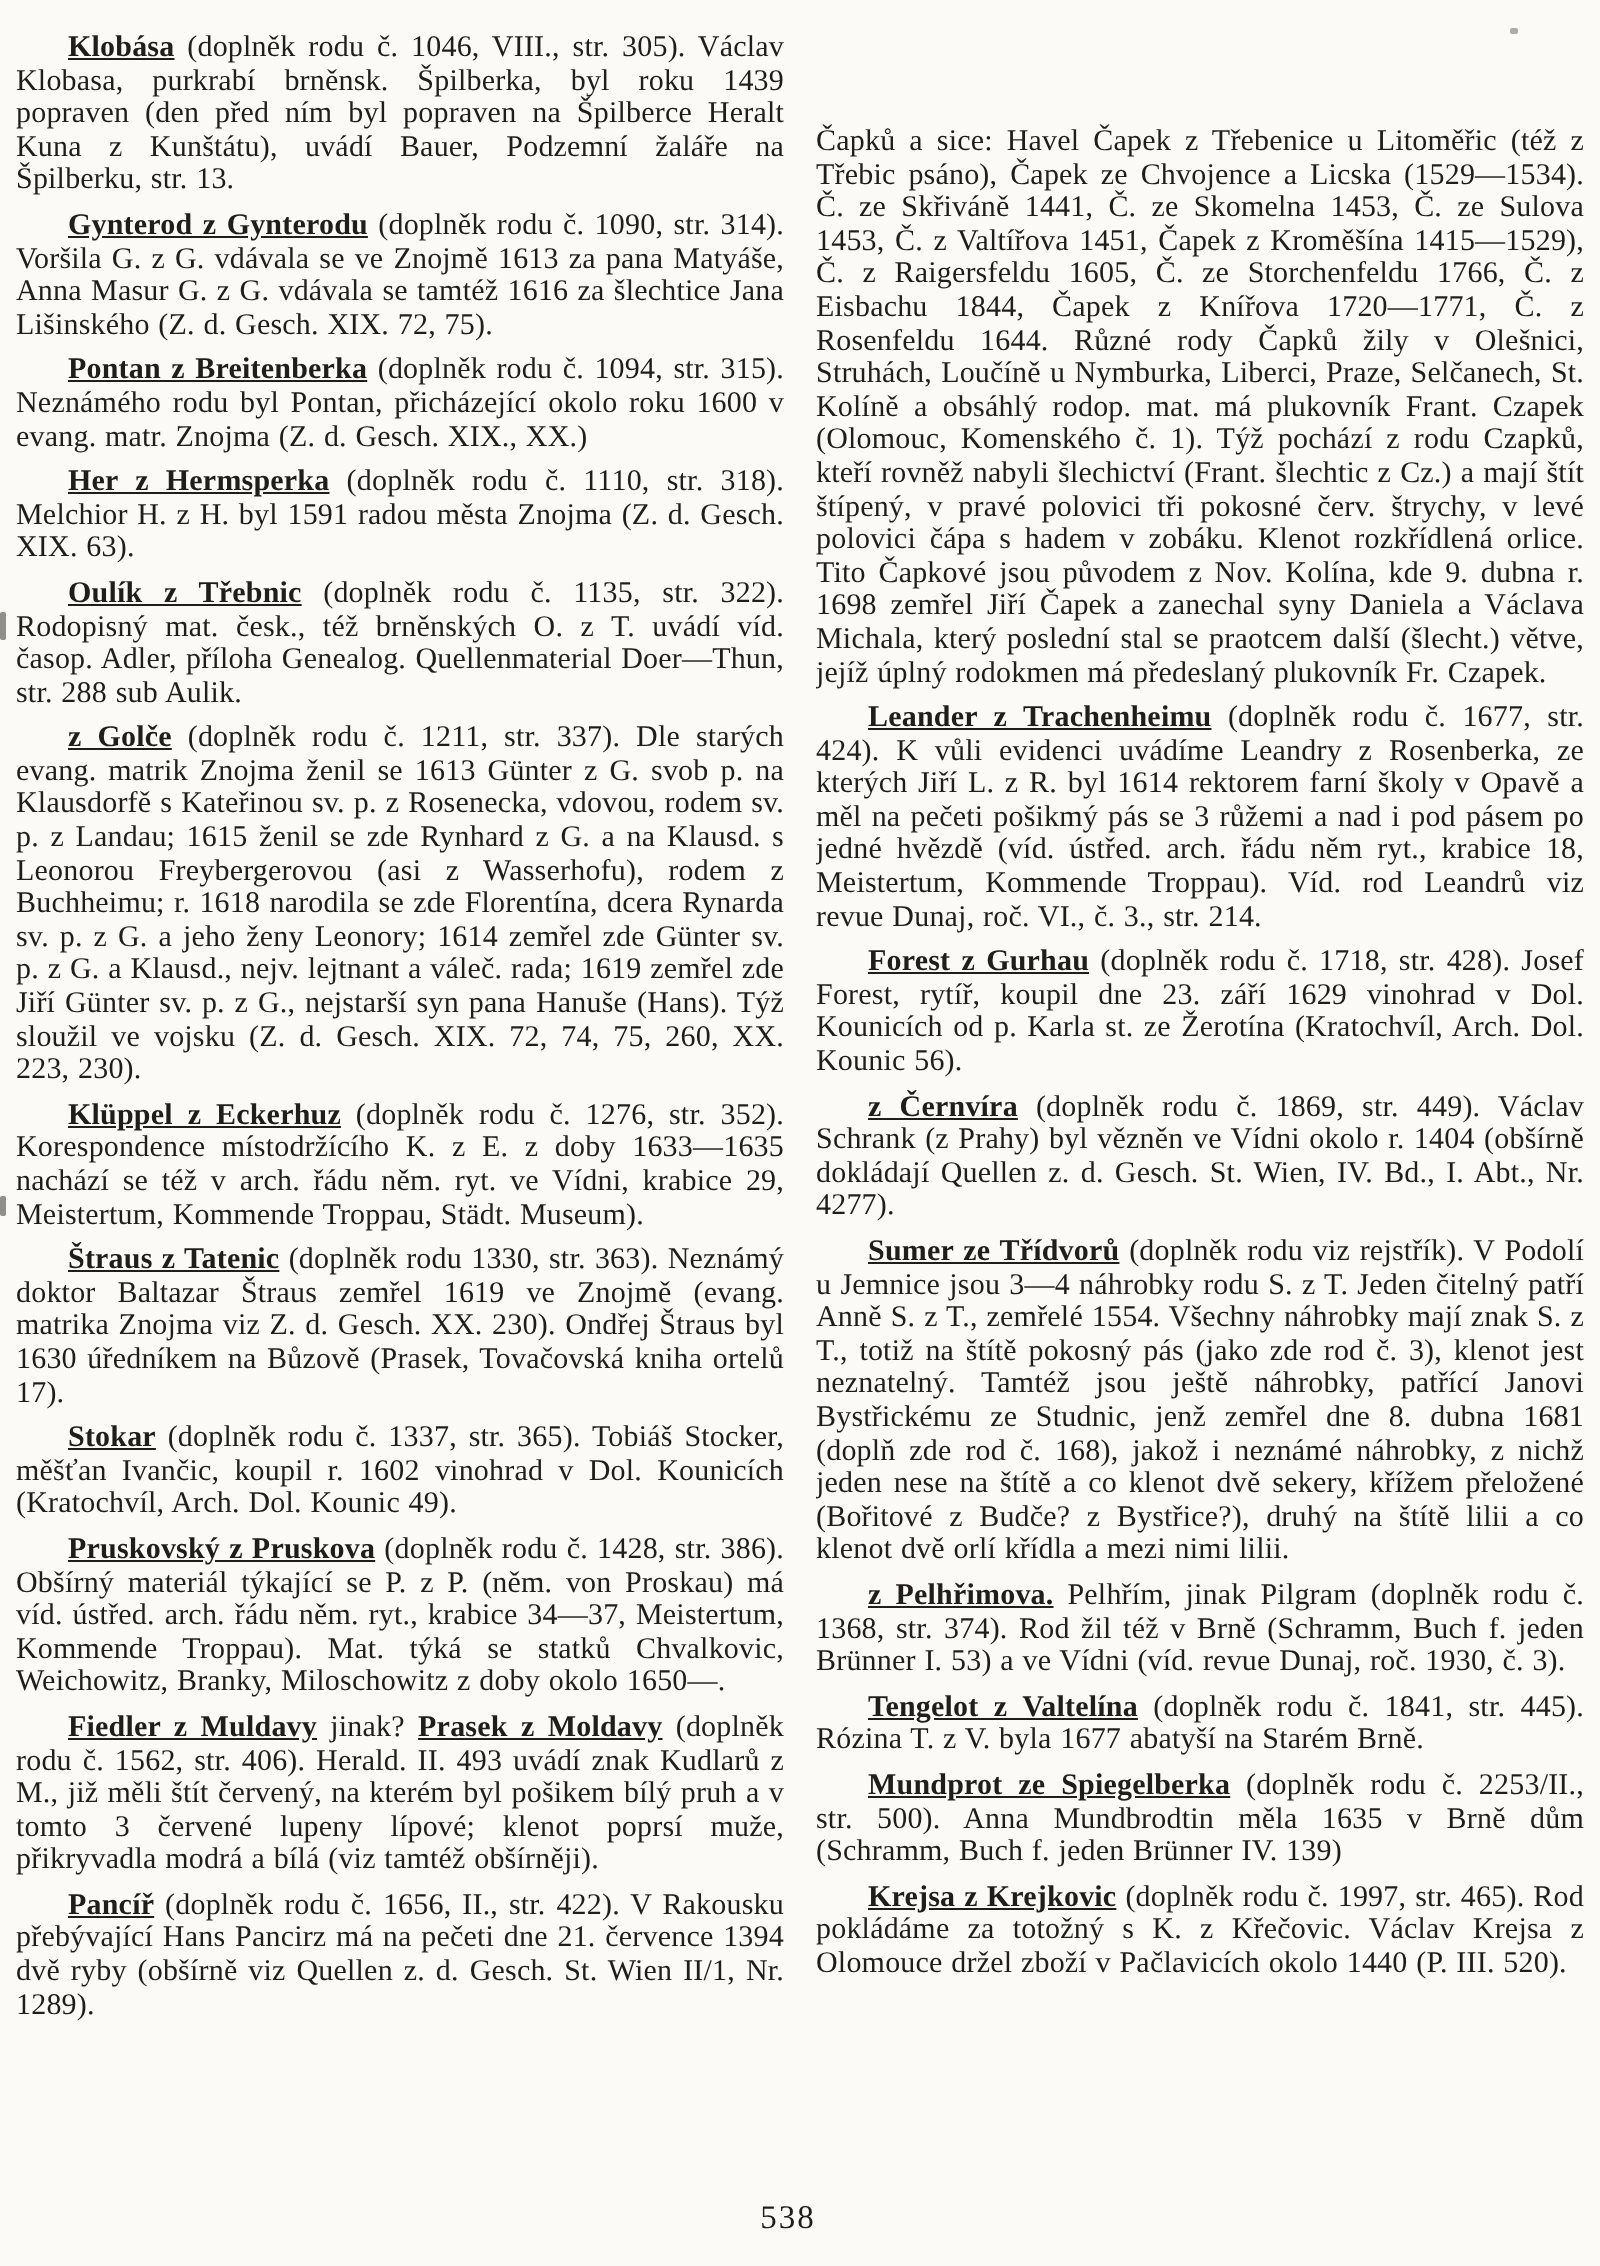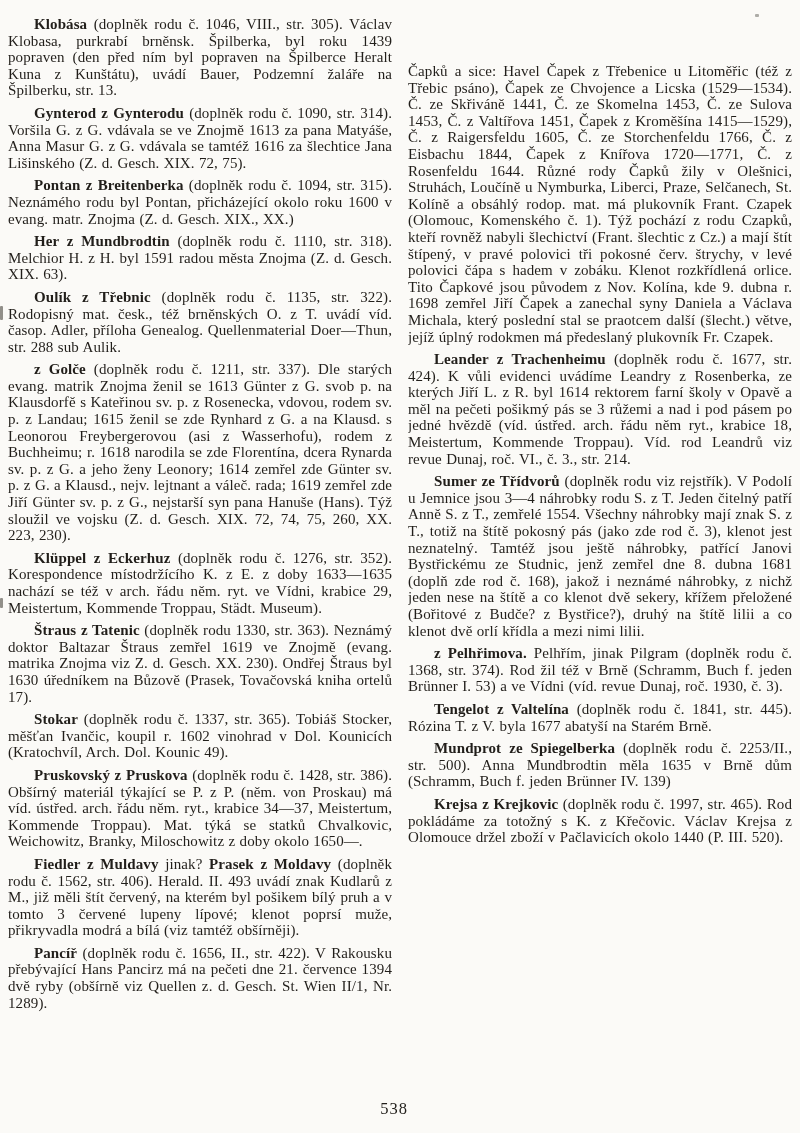--- a/index.html
+++ b/index.html
@@ -31,21 +31,21 @@
   p.entry{
     margin:0 0 6px 0;
     font-size:15px;
     line-height:16.6px;
     text-align:justify;
     text-indent:26px;
     letter-spacing:0.1px;
     word-spacing:0.5px;
   }
   p.entry.no-indent{text-indent:0;margin-top:47px;}
-  p.entry b{font-weight:700;}
+  p.entry b{font-weight:700;text-decoration:underline;}
   .page-number{
     position:absolute;
     left:0; right:12px;
     bottom:14px;
     text-align:center;
     font-size:16.5px;
     letter-spacing:1px;
   }
   .speck{
     position:absolute;
@@ -64,34 +64,36 @@
   <div class="speck speck-a"></div>
   <div class="speck speck-b"></div>
   <div class="speck speck-c"></div>
 
   <div class="columns">
 
     <div class="col">
       <p class="entry"><b>Klobása</b><span> (doplněk rodu č. 1046, VIII., str. 305). Václav Klobasa, purkrabí brněnsk. Špilberka, byl roku 1439 popraven (den před ním byl popraven na Špilberce Heralt Kuna z Kunštátu), uvádí Bauer, Podzemní žaláře na Špilberku, str. 13.</span></p>
       <p class="entry"><b>Gynterod z Gynterodu</b><span> (doplněk rodu č. 1090, str. 314). Voršila G. z G. vdávala se ve Znojmě 1613 za pana Matyáše, Anna Masur G. z G. vdávala se tamtéž 1616 za šlechtice Jana Lišinského (Z. d. Gesch. XIX. 72, 75).</span></p>
       <p class="entry"><b>Pontan z Breitenberka</b><span> (doplněk rodu č. 1094, str. 315). Neznámého rodu byl Pontan, přicházející okolo roku 1600 v evang. matr. Znojma (Z. d. Gesch. XIX., XX.)</span></p>
-      <p class="entry"><b>Her z Mundbrodtin</b><span> (doplněk rodu č. 1110, str. 318). Melchior H. z H. byl 1591 radou města Znojma (Z. d. Gesch. XIX. 63).</span></p>
+      <p class="entry"><b>Her z Hermsperka</b><span> (doplněk rodu č. 1110, str. 318). Melchior H. z H. byl 1591 radou města Znojma (Z. d. Gesch. XIX. 63).</span></p>
       <p class="entry"><b>Oulík z Třebnic</b><span> (doplněk rodu č. 1135, str. 322). Rodopisný mat. česk., též brněnských O. z T. uvádí víd. časop. Adler, příloha Genealog. Quellenmaterial Doer—Thun, str. 288 sub Aulik.</span></p>
       <p class="entry"><b>z Golče</b><span> (doplněk rodu č. 1211, str. 337). Dle starých evang. matrik Znojma ženil se 1613 Günter z G. svob p. na Klausdorfě s Kateřinou sv. p. z Rosenecka, vdovou, rodem sv. p. z Landau; 1615 ženil se zde Rynhard z G. a na Klausd. s Leonorou Freybergerovou (asi z Wasserhofu), rodem z Buchheimu; r. 1618 narodila se zde Florentína, dcera Rynarda sv. p. z G. a jeho ženy Leonory; 1614 zemřel zde Günter sv. p. z G. a Klausd., nejv. lejtnant a váleč. rada; 1619 zemřel zde Jiří Günter sv. p. z G., nejstarší syn pana Hanuše (Hans). Týž sloužil ve vojsku (Z. d. Gesch. XIX. 72, 74, 75, 260, XX. 223, 230).</span></p>
       <p class="entry"><b>Klüppel z Eckerhuz</b><span> (doplněk rodu č. 1276, str. 352). Korespondence místodržícího K. z E. z doby 1633—1635 nachází se též v arch. řádu něm. ryt. ve Vídni, krabice 29, Meistertum, Kommende Troppau, Städt. Museum).</span></p>
       <p class="entry"><b>Štraus z Tatenic</b><span> (doplněk rodu 1330, str. 363). Neznámý doktor Baltazar Štraus zemřel 1619 ve Znojmě (evang. matrika Znojma viz Z. d. Gesch. XX. 230). Ondřej Štraus byl 1630 úředníkem na Bůzově (Prasek, Tovačovská kniha ortelů 17).</span></p>
       <p class="entry"><b>Stokar</b><span> (doplněk rodu č. 1337, str. 365). Tobiáš Stocker, měšťan Ivančic, koupil r. 1602 vinohrad v Dol. Kounicích (Kratochvíl, Arch. Dol. Kounic 49).</span></p>
       <p class="entry"><b>Pruskovský z Pruskova</b><span> (doplněk rodu č. 1428, str. 386). Obšírný materiál týkající se P. z P. (něm. von Proskau) má víd. ústřed. arch. řádu něm. ryt., krabice 34—37, Meistertum, Kommende Troppau). Mat. týká se statků Chvalkovic, Weichowitz, Branky, Miloschowitz z doby okolo 1650—.</span></p>
       <p class="entry"><b>Fiedler z Muldavy</b><span> jinak? </span><b>Prasek z Moldavy</b><span> (doplněk rodu č. 1562, str. 406). Herald. II. 493 uvádí znak Kudlarů z M., již měli štít červený, na kterém byl pošikem bílý pruh a v tomto 3 červené lupeny lípové; klenot poprsí muže, přikryvadla modrá a bílá (viz tamtéž obšírněji).</span></p>
       <p class="entry"><b>Pancíř</b><span> (doplněk rodu č. 1656, II., str. 422). V Rakousku přebývající Hans Pancirz má na pečeti dne 21. července 1394 dvě ryby (obšírně viz Quellen z. d. Gesch. St. Wien II/1, Nr. 1289).</span></p>
     </div>
 
     <div class="col">
       <p class="entry no-indent"><span>Čapků a sice: Havel Čapek z Třebenice u Litoměřic (též z Třebic psáno), Čapek ze Chvojence a Licska (1529—1534). Č. ze Skřiváně 1441, Č. ze Skomelna 1453, Č. ze Sulova 1453, Č. z Valtířova 1451, Čapek z Kroměšína 1415—1529), Č. z Raigersfeldu 1605, Č. ze Storchenfeldu 1766, Č. z Eisbachu 1844, Čapek z Knířova 1720—1771, Č. z Rosenfeldu 1644. Různé rody Čapků žily v Olešnici, Struhách, Loučíně u Nymburka, Liberci, Praze, Selčanech, St. Kolíně a obsáhlý rodop. mat. má plukovník Frant. Czapek (Olomouc, Komenského č. 1). Týž pochází z rodu Czapků, kteří rovněž nabyli šlechictví (Frant. šlechtic z Cz.) a mají štít štípený, v pravé polovici tři pokosné červ. štrychy, v levé polovici čápa s hadem v zobáku. Klenot rozkřídlená orlice. Tito Čapkové jsou původem z Nov. Kolína, kde 9. dubna r. 1698 zemřel Jiří Čapek a zanechal syny Daniela a Václava Michala, který poslední stal se praotcem další (šlecht.) větve, jejíž úplný rodokmen má předeslaný plukovník Fr. Czapek.</span></p>
       <p class="entry"><b>Leander z Trachenheimu</b><span> (doplněk rodu č. 1677, str. 424). K vůli evidenci uvádíme Leandry z Rosenberka, ze kterých Jiří L. z R. byl 1614 rektorem farní školy v Opavě a měl na pečeti pošikmý pás se 3 růžemi a nad i pod pásem po jedné hvězdě (víd. ústřed. arch. řádu něm ryt., krabice 18, Meistertum, Kommende Troppau). Víd. rod Leandrů viz revue Dunaj, roč. VI., č. 3., str. 214.</span></p>
+      <p class="entry"><b>Forest z Gurhau</b><span> (doplněk rodu č. 1718, str. 428). Josef Forest, rytíř, koupil dne 23. září 1629 vinohrad v Dol. Kounicích od p. Karla st. ze Žerotína (Kratochvíl, Arch. Dol. Kounic 56).</span></p>
+      <p class="entry"><b>z Černvíra</b><span> (doplněk rodu č. 1869, str. 449). Václav Schrank (z Prahy) byl vězněn ve Vídni okolo r. 1404 (obšírně dokládají Quellen z. d. Gesch. St. Wien, IV. Bd., I. Abt., Nr. 4277).</span></p>
       <p class="entry"><b>Sumer ze Třídvorů</b><span> (doplněk rodu viz rejstřík). V Podolí u Jemnice jsou 3—4 náhrobky rodu S. z T. Jeden čitelný patří Anně S. z T., zemřelé 1554. Všechny náhrobky mají znak S. z T., totiž na štítě pokosný pás (jako zde rod č. 3), klenot jest neznatelný. Tamtéž jsou ještě náhrobky, patřící Janovi Bystřickému ze Studnic, jenž zemřel dne 8. dubna 1681 (doplň zde rod č. 168), jakož i neznámé náhrobky, z nichž jeden nese na štítě a co klenot dvě sekery, křížem přeložené (Bořitové z Budče? z Bystřice?), druhý na štítě lilii a co klenot dvě orlí křídla a mezi nimi lilii.</span></p>
       <p class="entry"><b>z Pelhřimova.</b><span> Pelhřím, jinak Pilgram (doplněk rodu č. 1368, str. 374). Rod žil též v Brně (Schramm, Buch f. jeden Brünner I. 53) a ve Vídni (víd. revue Dunaj, roč. 1930, č. 3).</span></p>
       <p class="entry"><b>Tengelot z Valtelína</b><span> (doplněk rodu č. 1841, str. 445). Rózina T. z V. byla 1677 abatyší na Starém Brně.</span></p>
       <p class="entry"><b>Mundprot ze Spiegelberka</b><span> (doplněk rodu č. 2253/II., str. 500). Anna Mundbrodtin měla 1635 v Brně dům (Schramm, Buch f. jeden Brünner IV. 139)</span></p>
       <p class="entry"><b>Krejsa z Krejkovic</b><span> (doplněk rodu č. 1997, str. 465). Rod pokládáme za totožný s K. z Křečovic. Václav Krejsa z Olomouce držel zboží v Pačlavicích okolo 1440 (P. III. 520).</span></p>
     </div>
 
   </div>
 
   <div class="page-number">538</div>

